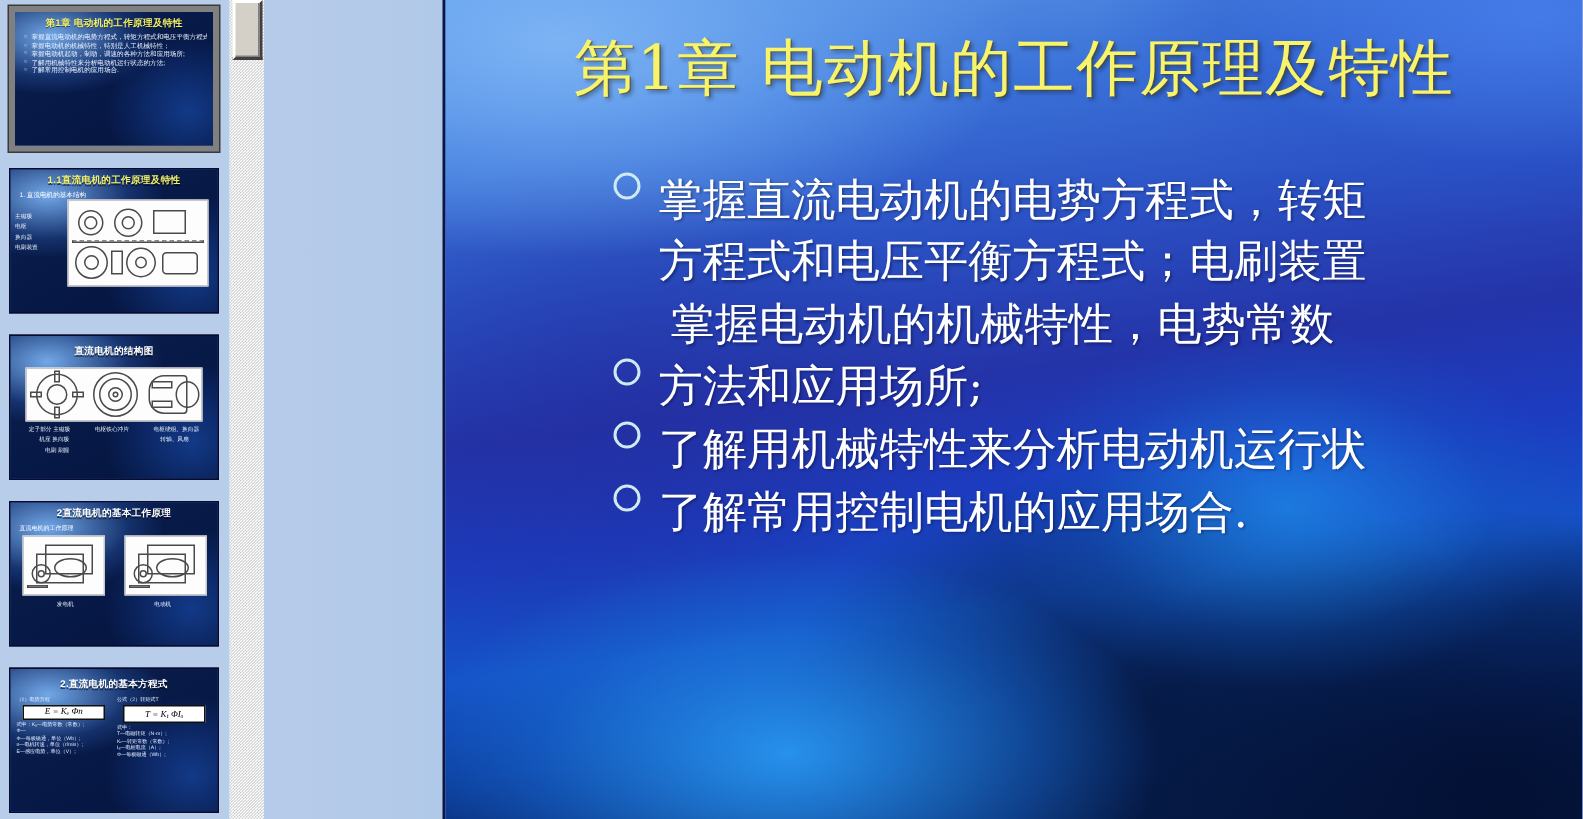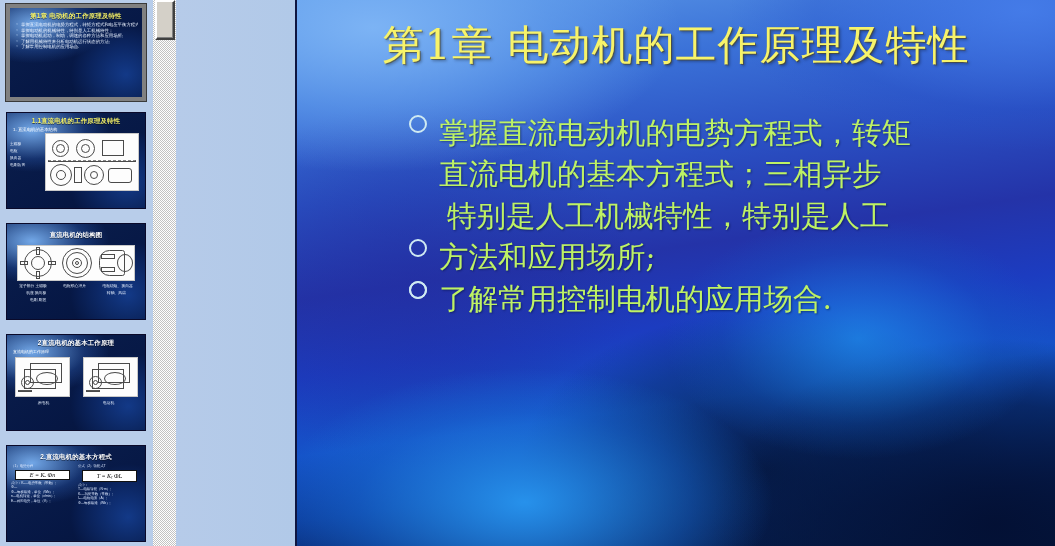--- a/index.html
+++ b/index.html
@@ -184,21 +184,21 @@
     font-weight: 500;
     letter-spacing: 1px;
     text-shadow:
       1px 1px 0 rgba(90,70,10,0.55),
       2px 2px 3px rgba(0,0,0,0.35);
     white-space: nowrap;
   }
   #slide-body {
     position: absolute;
     left: 112px; top: 113px; right: 24px;
-    color: #bef264;
+    color: #ffffff;
     font-family: "DejaVu Serif", "Liberation Serif", serif;
     font-size: 29.5px;
     line-height: 41px;
   }
   .blt {
     position: relative;
     padding-left: 30px;
     margin: 0 0 1px 0;
   }
   .blt-mark {
@@ -381,33 +381,34 @@
   <div id="slide">
     <div id="slide-bg"></div>
 
     <div id="slide-title">第1章 电动机的工作原理及特性</div>
 
     <div id="slide-body">
 
       <div class="blt">
         <span class="blt-mark"></span>
         <span class="blt-text">掌握直流电动机的电势方程式，转矩</span>
-        <span class="blt-text">直流电机的基本方程式；三相异步</span>
+        <span class="blt-text">方程式和电压平衡方程式；电刷装置</span>
       </div>
       <div>
-        <div class="sub-line">特别是人工机械特性，特别是人工</div>
+        <div class="sub-line">掌握电动机的机械特性，电势常数</div>
       </div>
 
       <div class="blt">
         <span class="blt-mark"></span>
         <span class="blt-text">方法和应用场所;</span>
       </div>
 
       <div class="blt">
         <span class="blt-mark"></span>
+        <span class="blt-text">了解用机械特性来分析电动机运行状</span>
       </div>
 
       <div class="blt">
         <span class="blt-mark"></span>
         <span class="blt-text">了解常用控制电机的应用场合.</span>
       </div>
 
     </div>
   </div>
 

